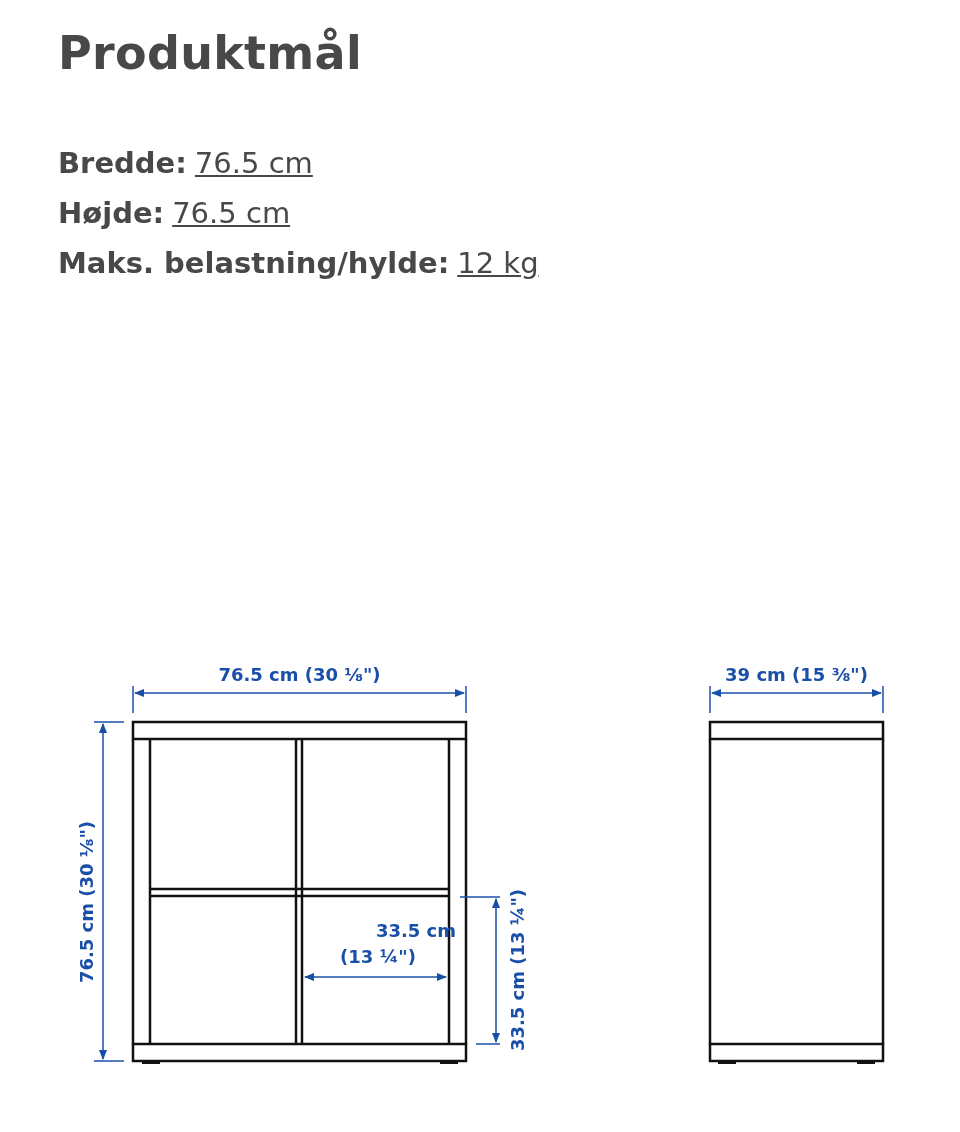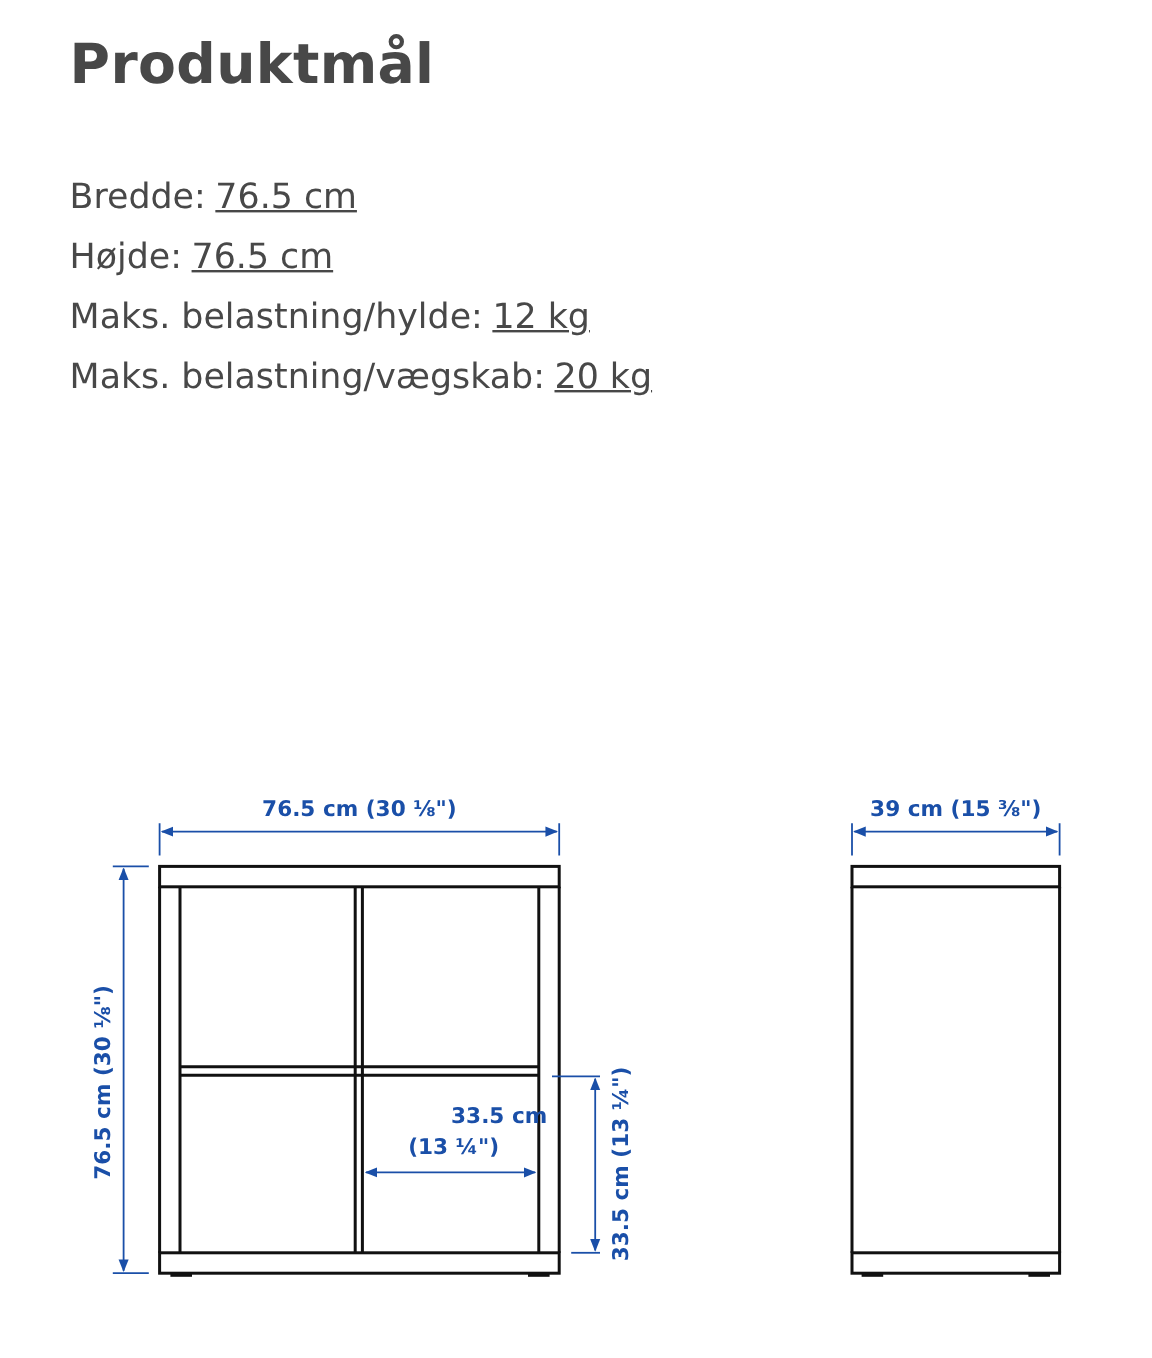--- a/index.html
+++ b/index.html
@@ -2,21 +2,21 @@
 <html><head>
 <meta charset="utf-8">
 <style>
   html, body { margin: 0; padding: 0; background: #ffffff; }
   body { width: 960px; height: 1132px; position: relative; overflow: hidden;
          font-family: "DejaVu Sans", "Liberation Sans", sans-serif; color: #484848; }
   .title { position: absolute; left: 58px; top: 26px; margin: 0;
            font-size: 46px; font-weight: bold; color: #484848; letter-spacing: 0.3px; }
   .specs { position: absolute; left: 58px; top: 138px; margin: 0; padding: 0; list-style: none; }
   .spec-row { font-size: 29px; line-height: 50px; height: 50px; white-space: nowrap; color: #484848; }
-  .spec-label { font-weight: normal; }
+  .spec-label { font-weight: bold; }
   .spec-value { font-weight: normal; margin-left: 8px; text-decoration: underline; }
   .diagram { position: absolute; left: 0; top: 640px; width: 960px; height: 492px; }
   .diagram svg { position: absolute; left: 0; top: 0; }
   .dim-label { position: absolute; font-family: "DejaVu Sans", "Liberation Sans", sans-serif;
                font-weight: bold; color: #1a4fa8; font-size: 18px; white-space: nowrap; }
   .dim-label.center { text-align: center; }
   .dim-label.vertical { transform-origin: center center; transform: rotate(-90deg); text-align: center; }
 </style>
 </head>
 <body>
@@ -25,23 +25,20 @@
 
 <ul class="specs">
   <li class="spec-row">
     <span class="spec-label">Bredde:</span><span class="spec-value">76.5 cm</span>
   </li>
   <li class="spec-row">
     <span class="spec-label">Højde:</span><span class="spec-value">76.5 cm</span>
   </li>
   <li class="spec-row">
     <span class="spec-label">Maks. belastning/hylde:</span><span class="spec-value">12 kg</span>
-  </li>
-  <li class="spec-row">
-    <span class="spec-label">Maks. belastning/vægskab:</span><span class="spec-value">20 kg</span>
   </li>
 </ul>
 
 <div class="diagram">
   <svg width="960" height="492" viewBox="0 640 960 492">
     <defs>
       <marker id="arr" viewBox="0 0 10 10" refX="9" refY="5" markerWidth="7" markerHeight="7" orient="auto-start-reverse">
         <path d="M0,1 L10,5 L0,9 z" fill="#1a4fa8"></path>
       </marker>
     </defs>

